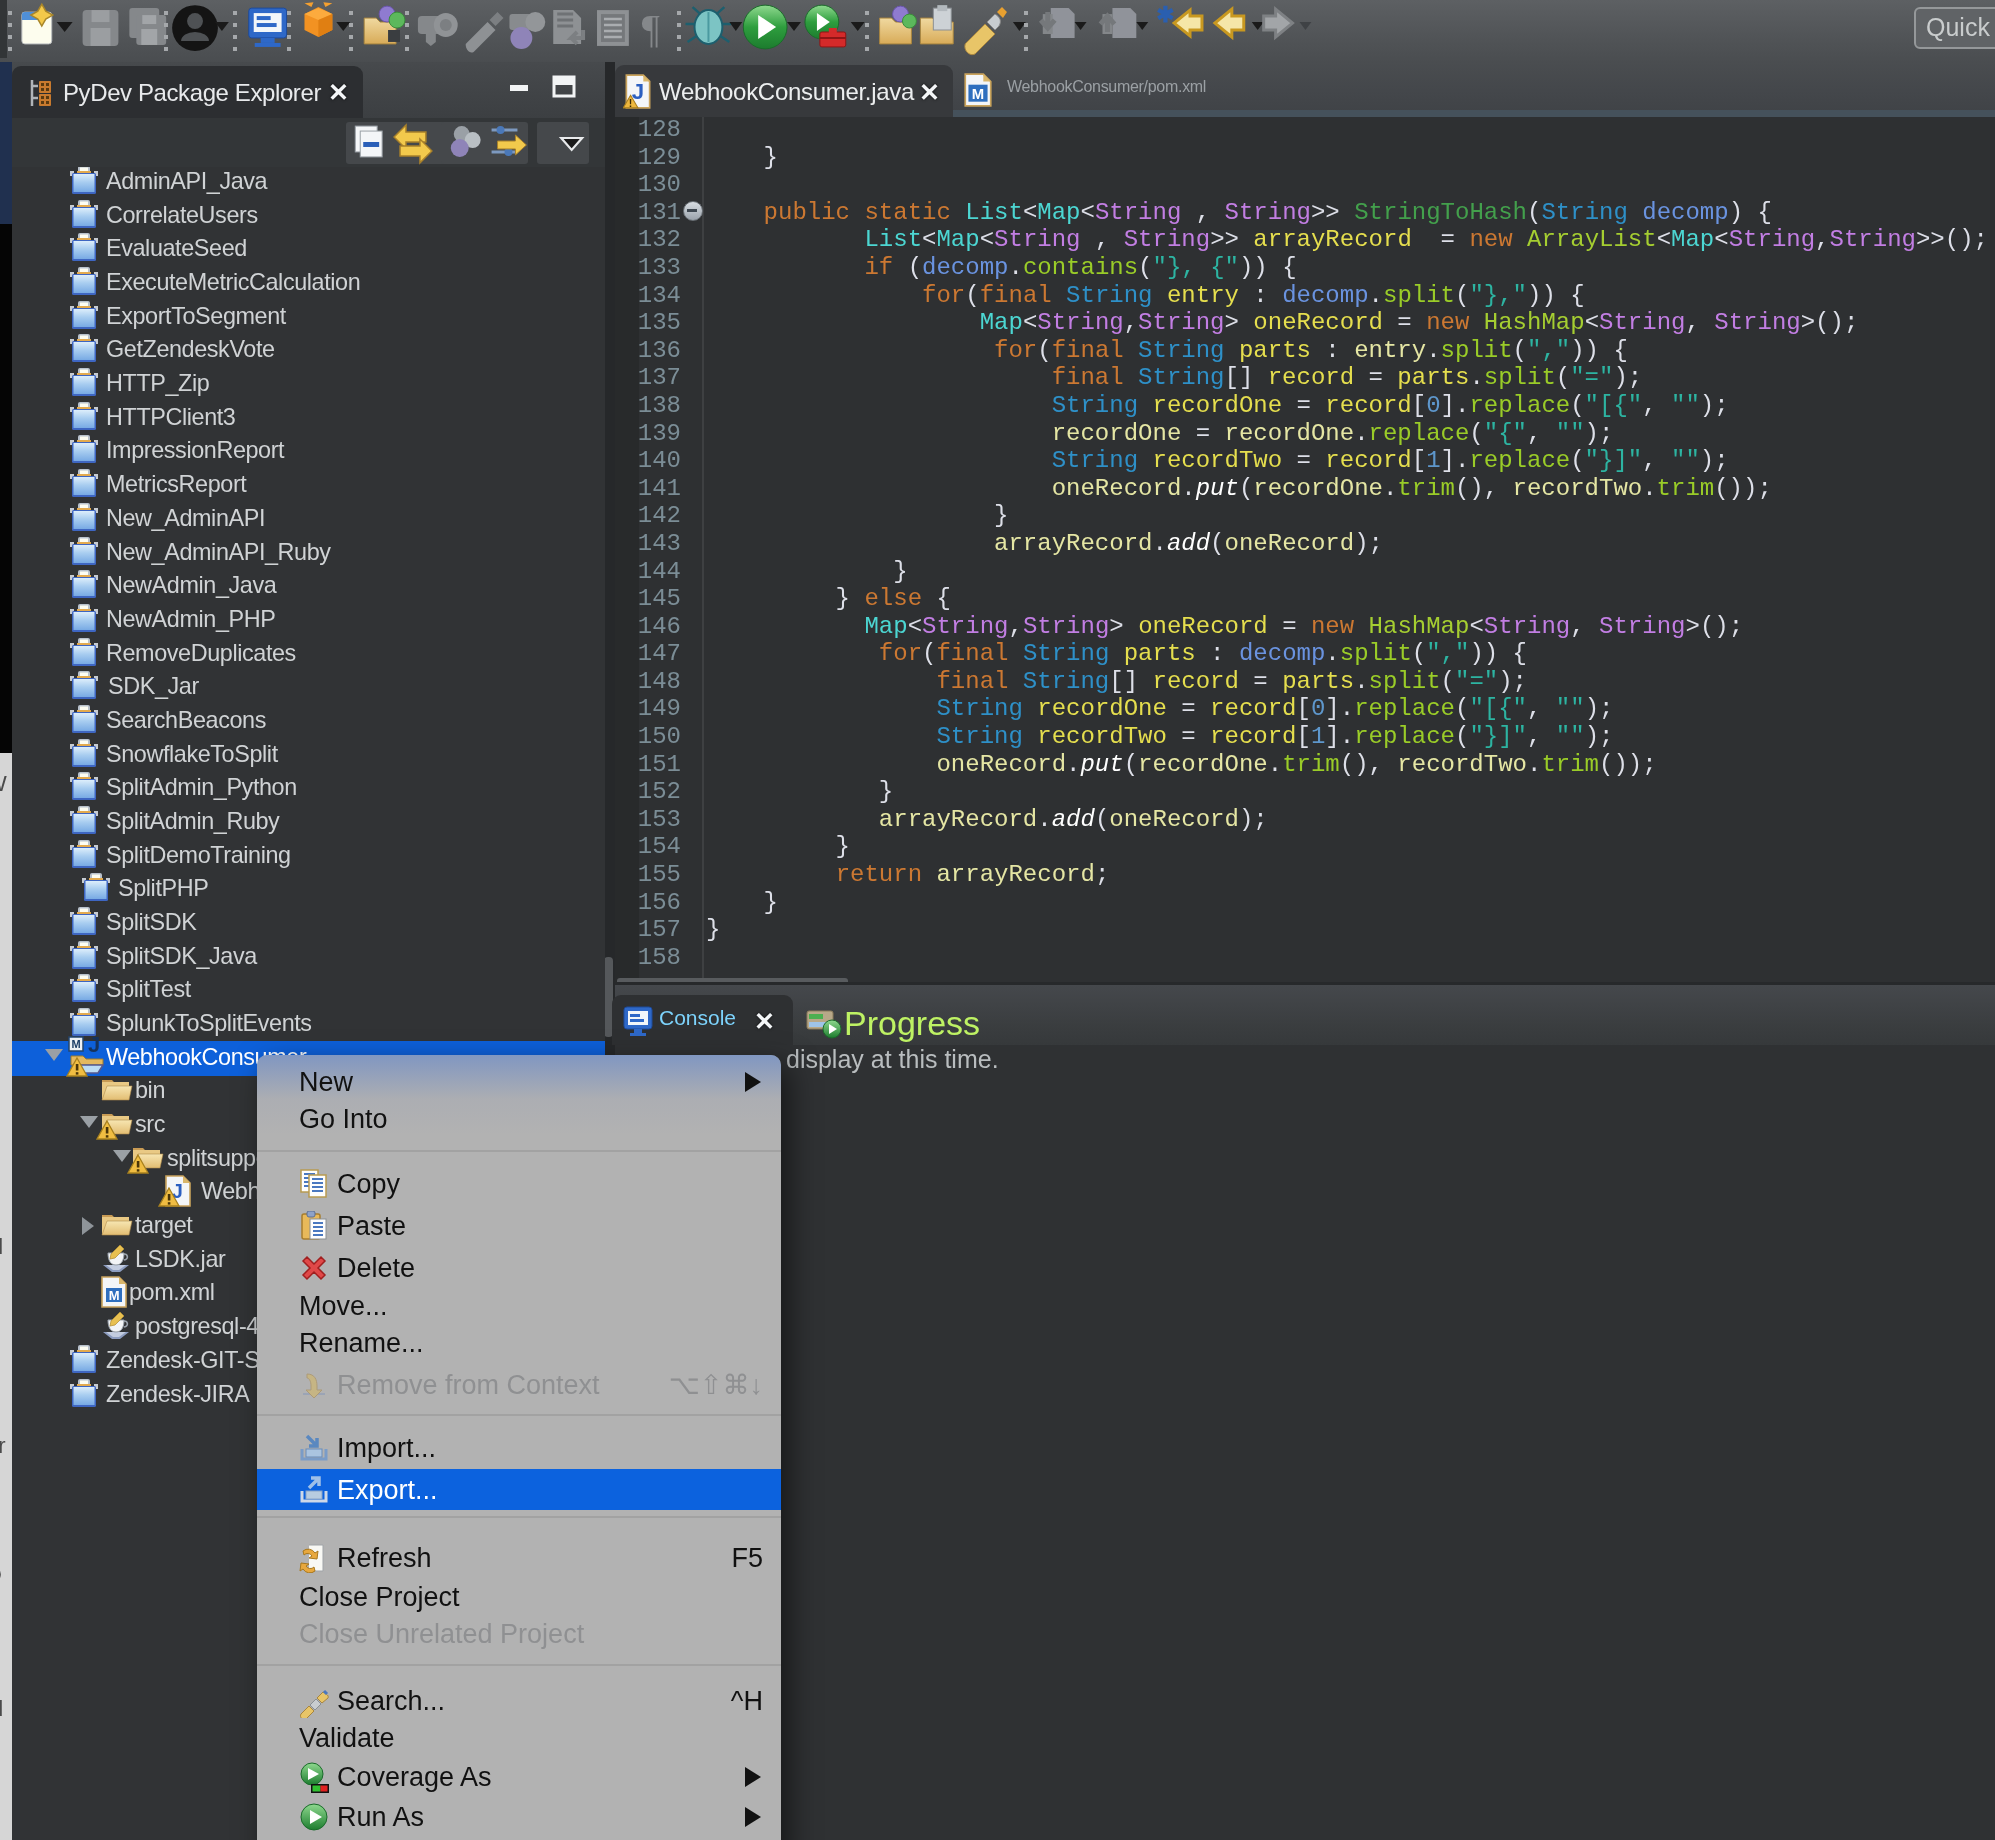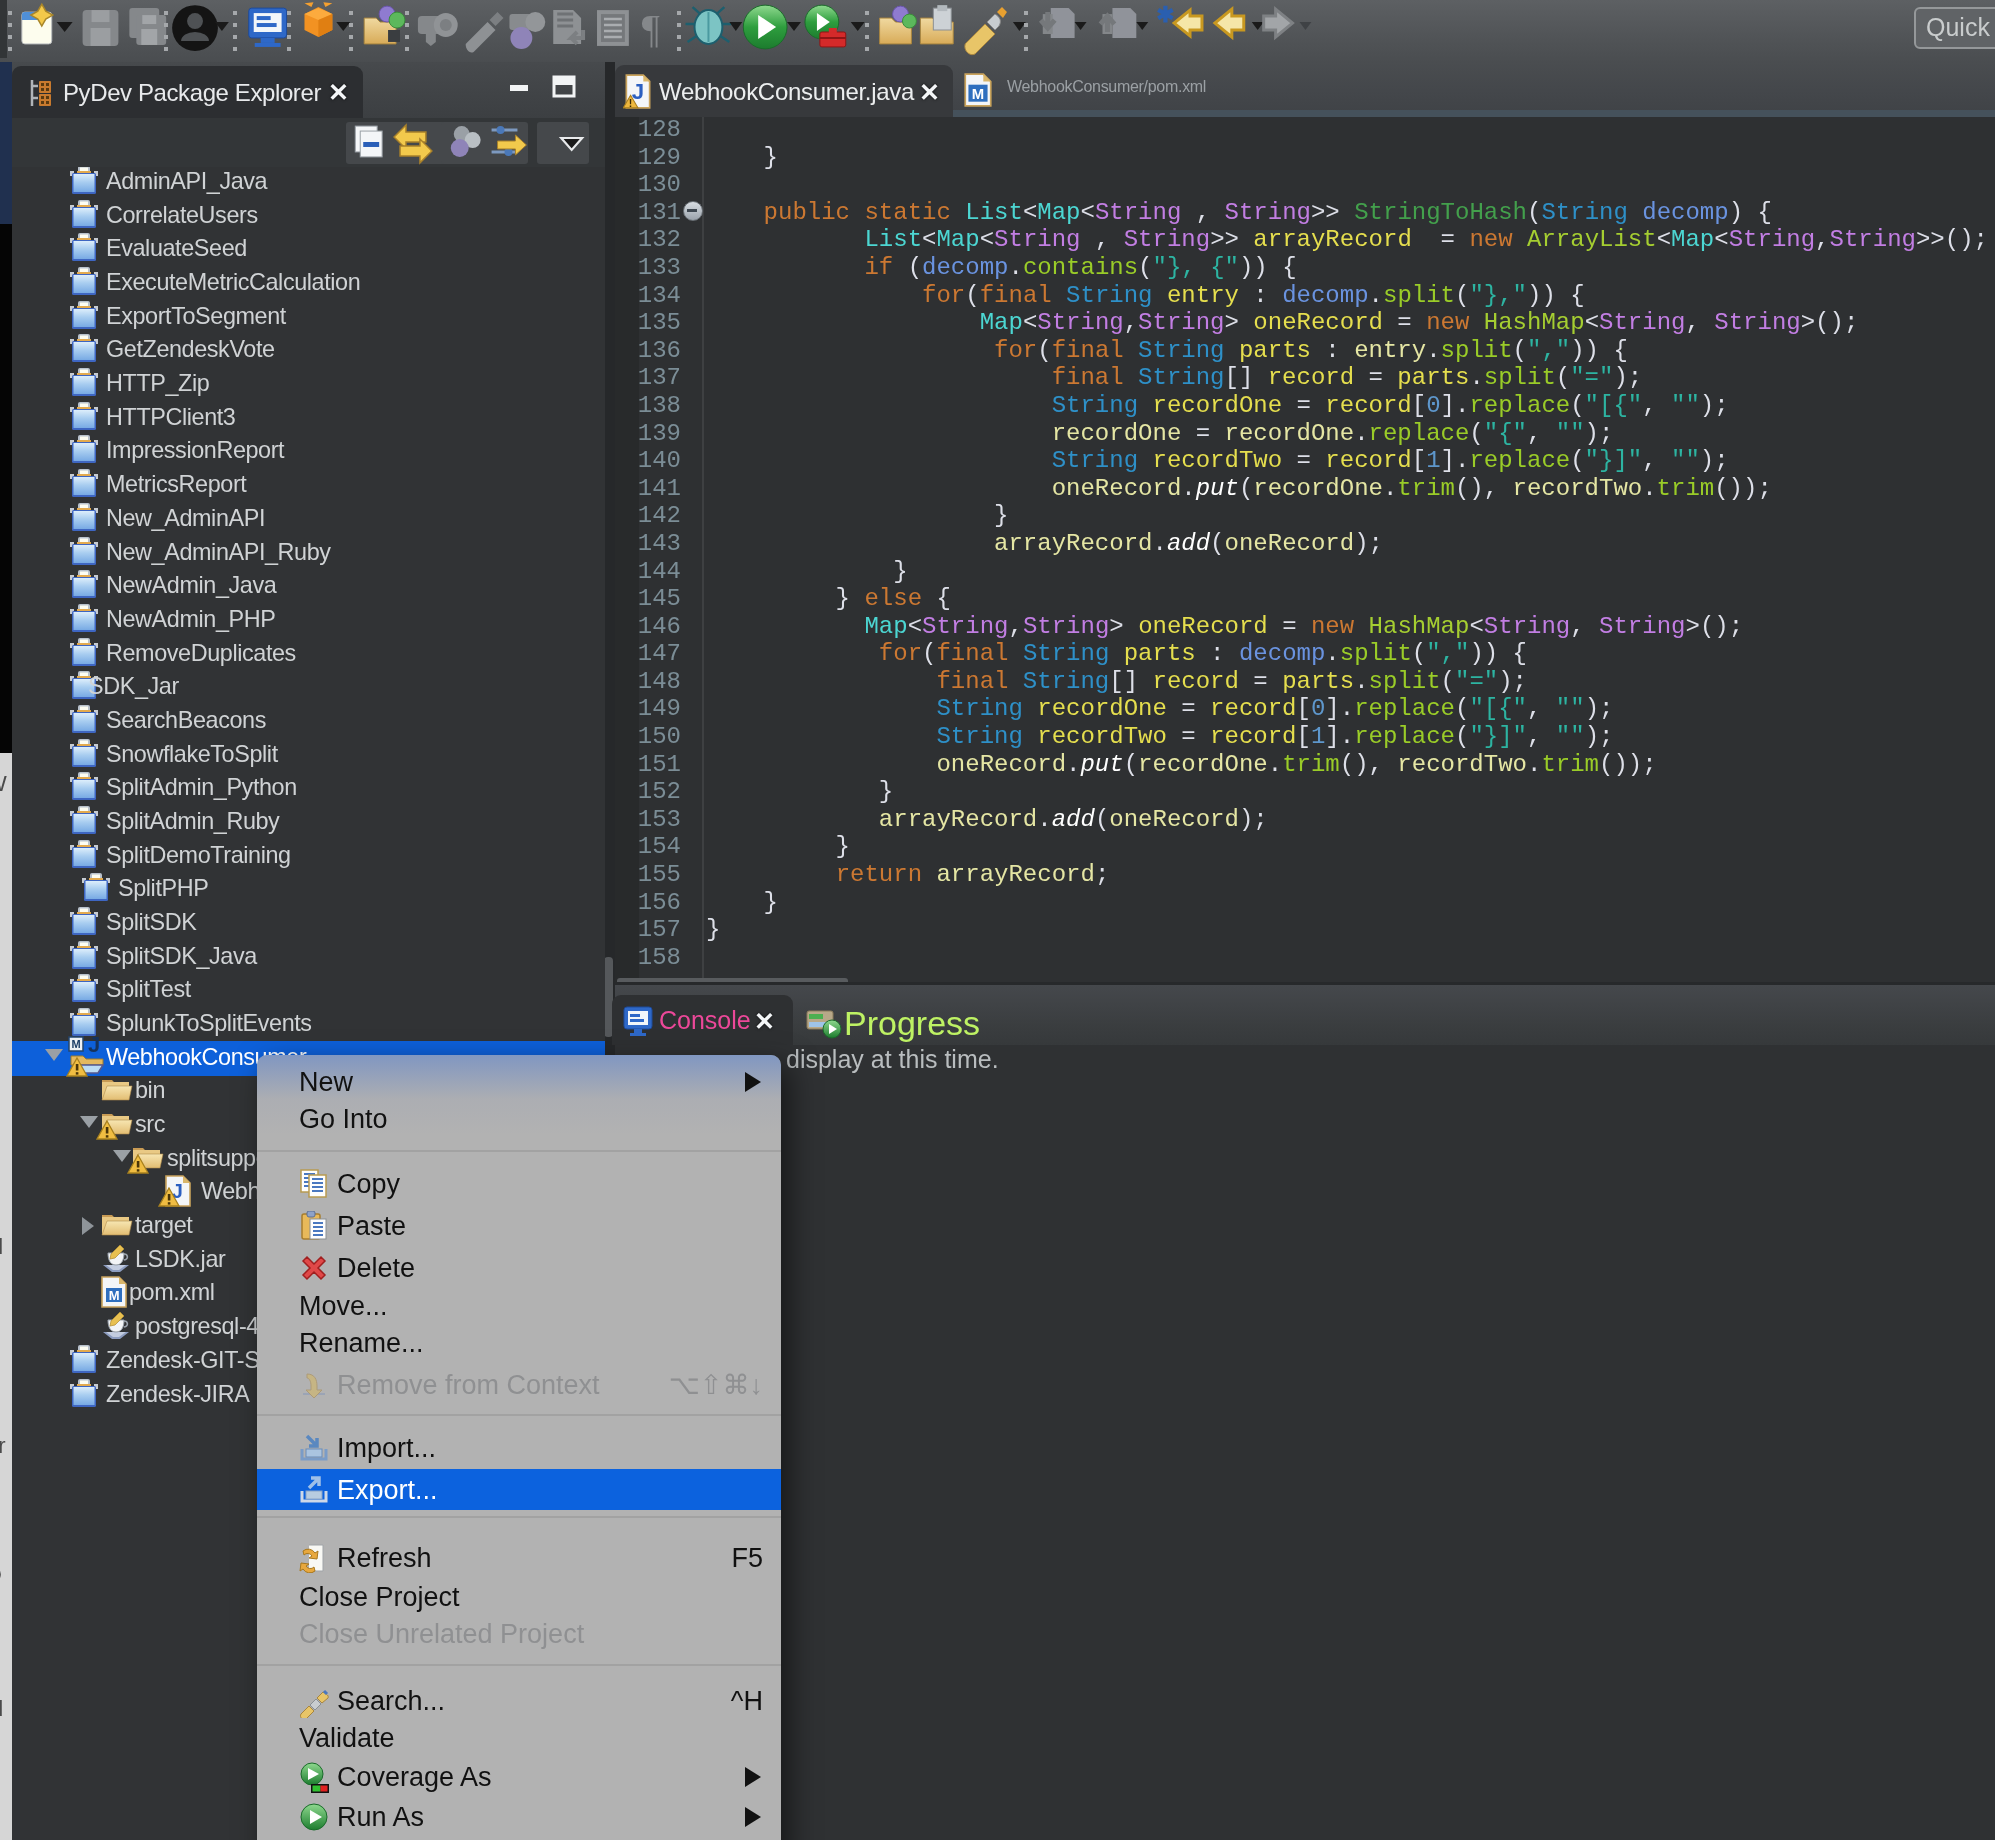--- a/index.html
+++ b/index.html
@@ -51,21 +51,21 @@
      font-family:"Liberation Mono",monospace;font-size:24px;line-height:27.6px;white-space:pre;}
   .k{color:#cc7832;} .t{color:#4cd6d2;} .g{color:#c27ee3;} .b{color:#2e90c8;}
   .p{color:#6a93e0;} .m{color:#9acc28;} .mm{color:#ffffff;font-style:italic;} .d{color:#43a04c;}
   .al{color:#a5ce31;} .v{color:#e5de4e;} .vp{color:#e5e6a4;} .s{color:#2db4a2;}
   .n{color:#5e97cc;}
   #hscroll{left:617px;top:978px;width:231px;height:17px;background:#585b5e;border-radius:3px;}
   
   #console{left:615px;top:988px;width:1381px;height:853px;background:#2f3133;}
   #ctabbar{left:615px;top:985px;width:1381px;height:60px;background:linear-gradient(#45484c,#3a3d3f 70%,#36393b);}
   #ctab{left:612px;top:995px;width:181px;height:50px;background:#2e3032;border-radius:9px 9px 0 0;}
-  #ctab .txt{position:absolute;left:47px;top:11px;color:#ec4899;font-size:25px;}
+  #ctab .txt{position:absolute;left:47px;top:11px;color:#7dd3fc;font-size:21px;}
   #ptabtxt{left:844px;top:1004px;color:#bef264;font-size:34px;}
   #constext{left:786px;top:1045px;color:#b9bdbf;font-size:25px;}
   
   #menu{left:257px;top:1055px;width:524px;height:806px;background:#b2b2b2;
     border-radius:10px;box-shadow:8px 10px 30px rgba(0,0,0,0.55);}
   #menutint{left:257px;top:1055px;width:524px;height:80px;border-radius:10px 10px 0 0;
     background:linear-gradient(rgba(98,134,202,0.62),rgba(150,158,180,0.22) 55%,rgba(160,160,160,0));}
   .mi{position:absolute;left:257px;width:524px;height:40px;color:#111;font-size:27px;line-height:40px;}
   .mi .lbl{position:absolute;left:80px;}
   .mi .lbl0{position:absolute;left:42px;}
@@ -439,21 +439,21 @@
             <rect x="4" y="8" width="24" height="21" rx="1.5" fill="#3e66c2"></rect>
             <rect x="5.5" y="9" width="21" height="18" fill="url(#gbl)"></rect>
           </svg></span><span style="position:absolute;left:94px">RemoveDuplicates</span></div><div class="trow" style="top:502px;left:0;width:593px"><span class="ticon" style="left:56px"><svg width="32" height="32" viewBox="0 0 32 32">
             <rect x="10" y="1" width="12" height="8" rx="2" fill="#b9c2cc"></rect>
             <rect x="12" y="2.5" width="8" height="5" fill="#fdfdf2"></rect>
             <rect x="2" y="6" width="4" height="5" fill="#c7ccd2"></rect>
             <rect x="26" y="6" width="4" height="5" fill="#c7ccd2"></rect>
             <rect x="9" y="6" width="14" height="5" fill="#e3aa4e"></rect>
             <rect x="4" y="8" width="24" height="21" rx="1.5" fill="#3e66c2"></rect>
             <rect x="5.5" y="9" width="21" height="18" fill="url(#gbl)"></rect>
-          </svg></span><span style="position:absolute;left:76px">SDK_Jar</span></div><div class="trow" style="top:536px;left:0;width:593px"><span class="ticon" style="left:56px"><svg width="32" height="32" viewBox="0 0 32 32">
+          </svg></span><span style="position:absolute;left:96px">SDK_Jar</span></div><div class="trow" style="top:536px;left:0;width:593px"><span class="ticon" style="left:56px"><svg width="32" height="32" viewBox="0 0 32 32">
             <rect x="10" y="1" width="12" height="8" rx="2" fill="#b9c2cc"></rect>
             <rect x="12" y="2.5" width="8" height="5" fill="#fdfdf2"></rect>
             <rect x="2" y="6" width="4" height="5" fill="#c7ccd2"></rect>
             <rect x="26" y="6" width="4" height="5" fill="#c7ccd2"></rect>
             <rect x="9" y="6" width="14" height="5" fill="#e3aa4e"></rect>
             <rect x="4" y="8" width="24" height="21" rx="1.5" fill="#3e66c2"></rect>
             <rect x="5.5" y="9" width="21" height="18" fill="url(#gbl)"></rect>
           </svg></span><span style="position:absolute;left:94px">SearchBeacons</span></div><div class="trow" style="top:570px;left:0;width:593px"><span class="ticon" style="left:56px"><svg width="32" height="32" viewBox="0 0 32 32">
             <rect x="10" y="1" width="12" height="8" rx="2" fill="#b9c2cc"></rect>
             <rect x="12" y="2.5" width="8" height="5" fill="#fdfdf2"></rect>

